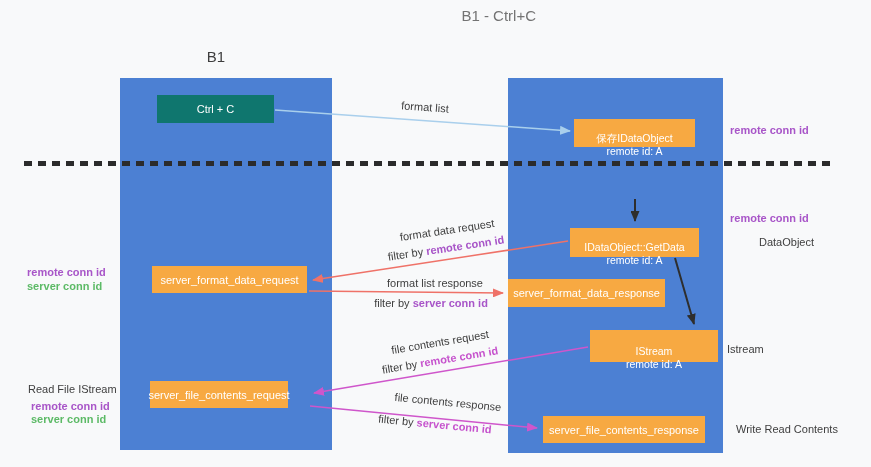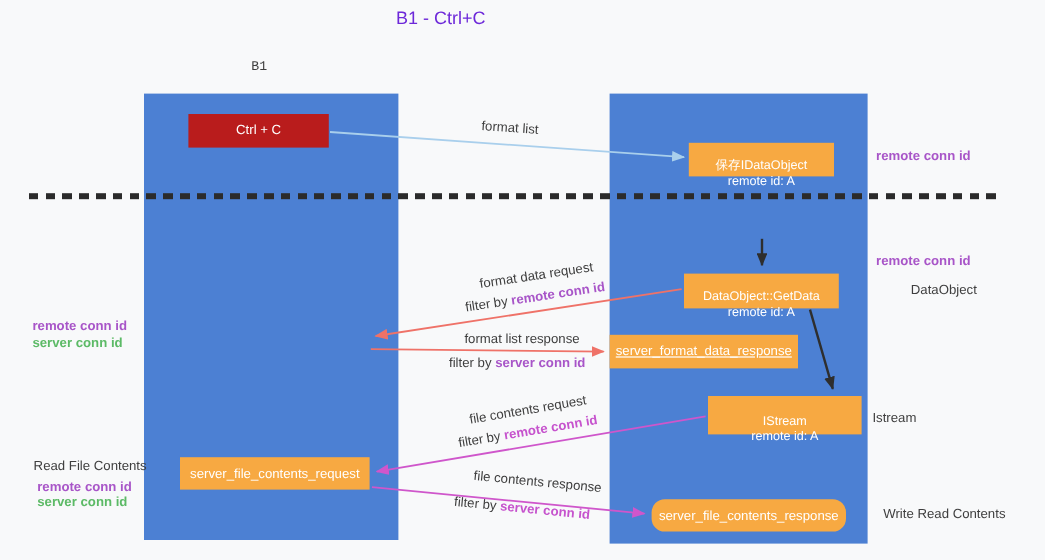--- a/index.html
+++ b/index.html
@@ -1,32 +1,32 @@
 <!DOCTYPE html>
 <html><head>
 <meta charset="utf-8">
 <style>
   * { box-sizing: border-box; margin: 0; padding: 0; }
   html,body { background:#f8f9fa; }
   body { font-family:"Liberation Sans", sans-serif; }
   .canvas { position:relative; width:871px; height:467px; background:#f8f9fa; overflow:hidden; }
 
-  .title { position:absolute; left:330px; top:6px; width:206px; text-align:left;
-           font-size:15px; line-height:20px; color:#6d28d9; }
+  .title { position:absolute; left:330px; top:6px; width:206px; text-align:right;
+           font-size:15px; line-height:20px; color:#737373; }
 
-  .lane-header { position:absolute; width:212px; text-align:center; font-size:11px;
-                 line-height:13px; color:#3e3e3e;font-family:Liberation Mono, monospace; }
+  .lane-header { position:absolute; width:212px; text-align:center; font-size:15px;
+                 line-height:13px; color:#3e3e3e; }
   .lane { position:absolute; background:#4c80d3; }
 
   .dashline { position:absolute; left:24px; top:161px; width:810px; height:5px;
               background:repeating-linear-gradient(to right,#2b2b2b 0 8px, transparent 8px 14px); }
 
   .node { position:absolute; display:flex; flex-direction:column; align-items:center;
           justify-content:center; color:#ffffff; text-align:center; font-size:11px; }
-  .node.green  { background:#b91c1c; }
+  .node.green  { background:#0f766e; }
   .node.orange { background:#f7a942; }
   .node .l2 { font-size:10.5px; line-height:13px; }
   .node .l1 { font-size:10.5px; line-height:13px;margin-top:23px; }
   .node.single { font-size:11px; }
 
   .flow-label { position:absolute; white-space:nowrap; font-size:11px; color:#3e3e3e;
                 transform-origin:center; }
   .purple-b { color:#a855c8; font-weight:bold; }
   .magenta-b { color:#c653cd; font-weight:bold; }
 
@@ -82,39 +82,42 @@
     <span>Ctrl + C</span>
   </div>
 
   <div class="node orange" style="left:574px; top:119px; width:121px; height:28px;">
     <span class="l1">保存IDataObject</span>
     <span class="l2">remote id: A</span>
   </div>
 
 
   <div class="node orange" style="left:570px; top:228px; width:129px; height:29px;">
-    <span class="l1">DataObject::GetData</span>
+    <span class="l1">IDataObject::GetData</span>
     <span class="l2">remote id: A</span>
   </div>
 
   <div class="node orange" style="left:590px; top:330px; width:128px; height:32px;">
     <span class="l1">IStream</span>
     <span class="l2">remote id: A</span>
   </div>
 
+  <div class="node orange single" style="left:152px; top:266px; width:155px; height:27px;">
+    <span>server_format_data_request</span>
+  </div>
 
-  <div class="node orange single" style="left:508px; top:279px; width:157px; height:28px;text-decoration:underline;">
+  <div class="node orange single" style="left:508px; top:279px; width:157px; height:28px;">
     <span>server_format_data_response</span>
   </div>
 
-  <div class="node orange single" style="left:150px; top:381px; width:158px; height:27px;">
+  <div class="node orange single" style="left:150px; top:381px; width:138px; height:27px;">
     <span>server_file_contents_request</span>
   </div>
 
-  <div class="node orange single" style="left:543px; top:416px; width:162px; height:27px;border-radius:11px;">
+  <div class="node orange single" style="left:543px; top:416px; width:162px; height:27px;">
     <span>server_file_contents_response</span>
   </div>
 
   <div class="flow-label" style="left:425px; top:107px; transform:translate(-50%,-50%) rotate(4deg);">format list</div>
 
   <div class="flow-label" style="left:447px; top:230px; transform:translate(-50%,-50%) rotate(-8.5deg);">format data request</div>
   <div class="flow-label" style="left:446px; top:248px; transform:translate(-50%,-50%) rotate(-8.5deg);">
     <span>filter by</span>
     <span class="purple-b">remote conn id</span>
   </div>
@@ -132,21 +135,21 @@
   </div>
 
   <div class="flow-label" style="left:448px; top:402px; transform:translate(-50%,-50%) rotate(5.5deg);">file contents response</div>
   <div class="flow-label" style="left:435px; top:424px; transform:translate(-50%,-50%) rotate(5.5deg);">
     <span>filter by</span>
     <span class="magenta-b">server conn id</span>
   </div>
 
   <div class="side-label purple" style="left:27px; top:266px;">remote conn id</div>
   <div class="side-label green" style="left:27px; top:280px;">server conn id</div>
-  <div class="side-label" style="left:28px; top:383px;">Read File Contents</div>
+  <div class="side-label" style="left:28px; top:383px;">Read File IStream</div>
   <div class="side-label purple" style="left:31px; top:400px;">remote conn id</div>
   <div class="side-label green" style="left:31px; top:413px;">server conn id</div>
 
   <div class="side-label purple" style="left:730px; top:124px;">remote conn id</div>
   <div class="side-label purple" style="left:730px; top:212px;">remote conn id</div>
   <div class="side-label" style="left:730px; top:236px;padding-left:29px;">DataObject</div>
   <div class="side-label" style="left:727px; top:343px;">Istream</div>
   <div class="side-label" style="left:736px; top:423px;">Write Read Contents</div>
 
 </div>

